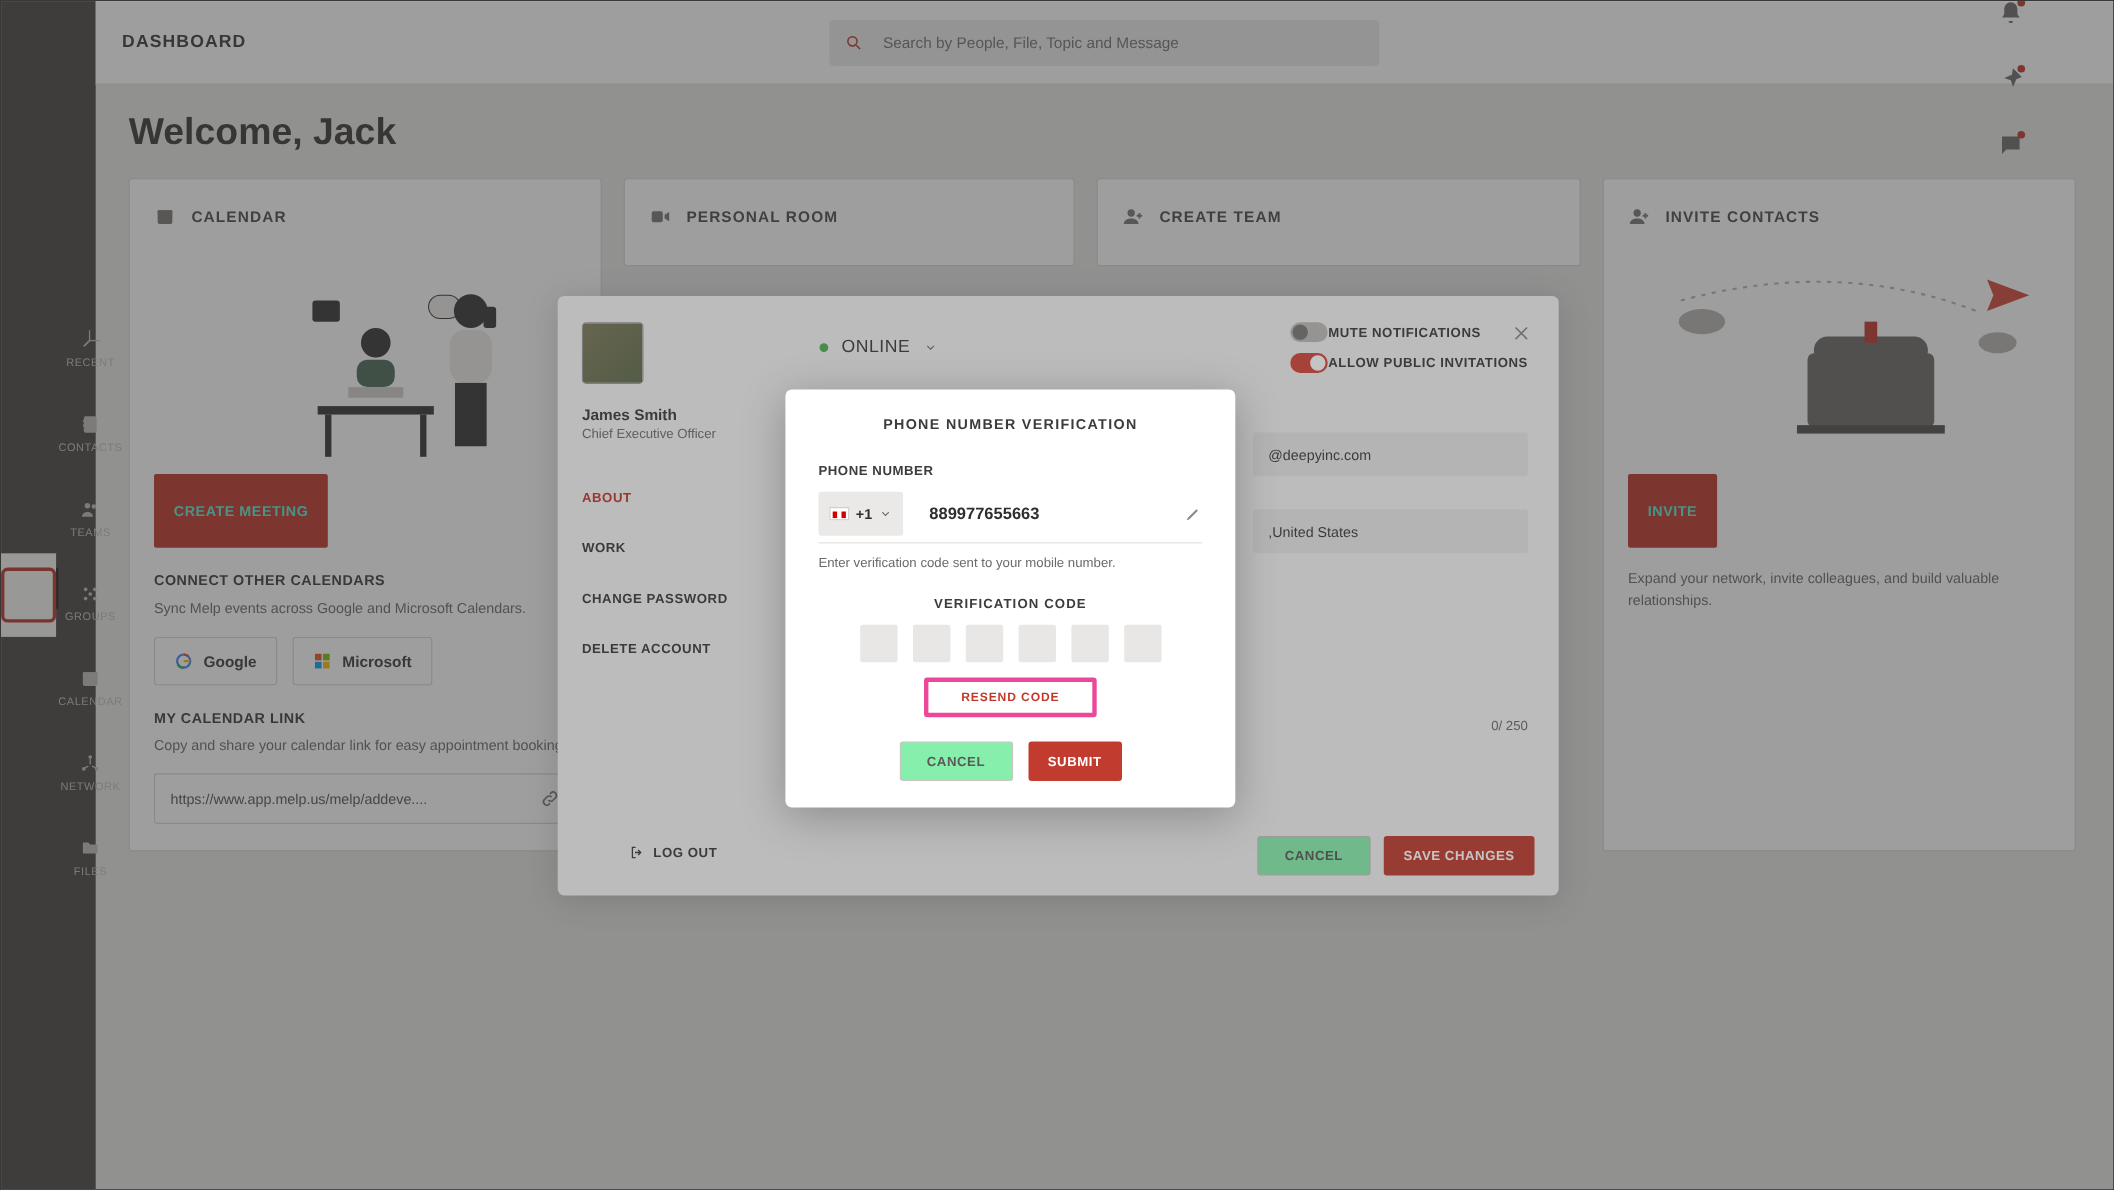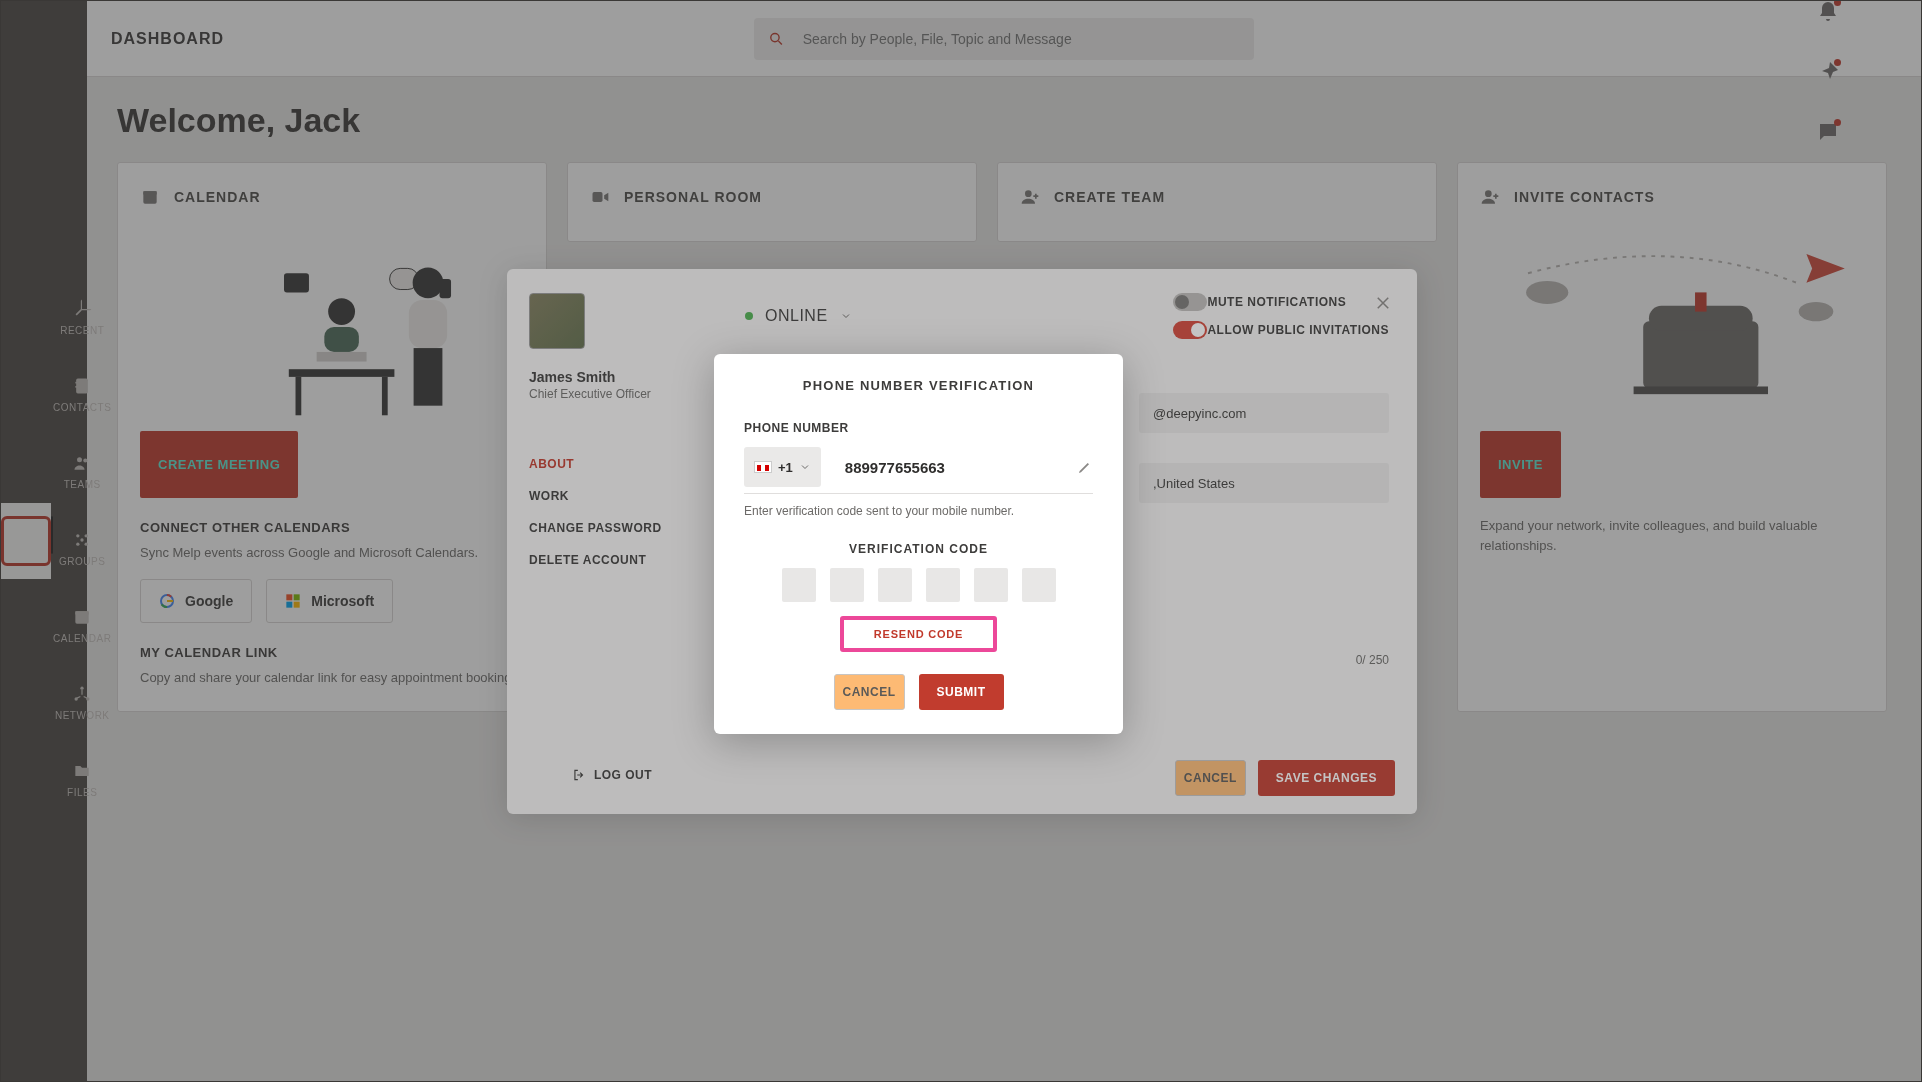--- a/index.html
+++ b/index.html
@@ -212,21 +212,21 @@
     display:flex;flex-direction:column;
   }
   .profile-avatar {
     width:56px;height:56px;border-radius:4px;
     background:linear-gradient(135deg,#7a7759,#5e6b4a);
     border:1px solid #999;
     margin-bottom:20px;
   }
   .profile-name { font-size:14px;font-weight:700;color:#3d3c3b; }
   .profile-role { font-size:12px;color:#6e6d6b;margin-top:2px; }
-  .profile-menu { margin-top:56px; display:flex; flex-direction:column; gap:18px;}
+  .profile-menu { margin-top:44px; display:flex; flex-direction:column; gap:32px;}
   .profile-menu span { font-size:12px;font-weight:700;letter-spacing:.5px;color:#3d3c3b;cursor:pointer;}
   .profile-menu span.active { color: var(--accent-red); }
   .logout {
     margin-top:auto; text-align:center; display:flex;align-items:center;justify-content:center;gap:8px;
     font-size:12px;font-weight:700;letter-spacing:.5px;color:#3d3c3b; cursor:pointer;
     padding-bottom:8px;
   }
 
   .profile-right {
     flex:1; padding:24px 28px; position:relative;
@@ -249,22 +249,22 @@
     display:flex;align-items:center;padding:0 14px;
     font-size:13px;color:#3d3c3b;
     margin-top:6px;width:100%;
   }
 
   .pr-actions {
     position:absolute; bottom:18px; right:22px;
     display:flex;gap:12px;
   }
   .btn-outline {
-    border:1px solid #c7c5c3; background:#fdba74; color:#5b5a58;
-    padding:10px 8px;font-size:12px;font-weight:700;letter-spacing:.5px;
+    border:1px solid #c7c5c3; background:#86efac; color:#5b5a58;
+    padding:10px 24px;font-size:12px;font-weight:700;letter-spacing:.5px;
     border-radius:3px;cursor:pointer;
   }
   .btn-red2 {
     background:#c13c2e;color:#fff;border:none;
     padding:10px 18px;font-size:12px;font-weight:700;letter-spacing:.5px;
     border-radius:3px;cursor:pointer;
   }
 
   
   .overlay2 {
@@ -454,20 +454,26 @@
               <rect x="2" y="2" width="9" height="9" fill="#f25022"></rect>
               <rect x="13" y="2" width="9" height="9" fill="#7fba00"></rect>
               <rect x="2" y="13" width="9" height="9" fill="#00a4ef"></rect>
               <rect x="13" y="13" width="9" height="9" fill="#ffb900"></rect>
             </svg>
           <span>Microsoft</span>
         </button>
       </div>
       <h4>MY CALENDAR LINK</h4>
       <p>Copy and share your calendar link for easy appointment booking.</p>
+      <div class="link-box">
+        <input readonly="" value="https://www.app.melp.us/melp/addeve...." style="">
+        <svg viewBox="0 0 24 24">
+            <path d="M10 14a4 4 0 005.66 0l3-3a4 4 0 00-5.66-5.66l-1 1M14 10a4 4 0 00-5.66 0l-3 3a4 4 0 005.66 5.66l1-1" fill="none" stroke="#7a7876" stroke-width="2"></path>
+          </svg>
+      </div>
     </div>
 
     <div class="card" style="width:410px;height:80px;padding-bottom:0">
       <div class="card-header">
         <svg viewBox="0 0 24 24">
             <rect x="3" y="6" width="12" height="12" rx="2"></rect>
             <path d="M17 10l5-3v10l-5-3z"></path>
           </svg>
         <span>PERSONAL ROOM</span>
       </div>

